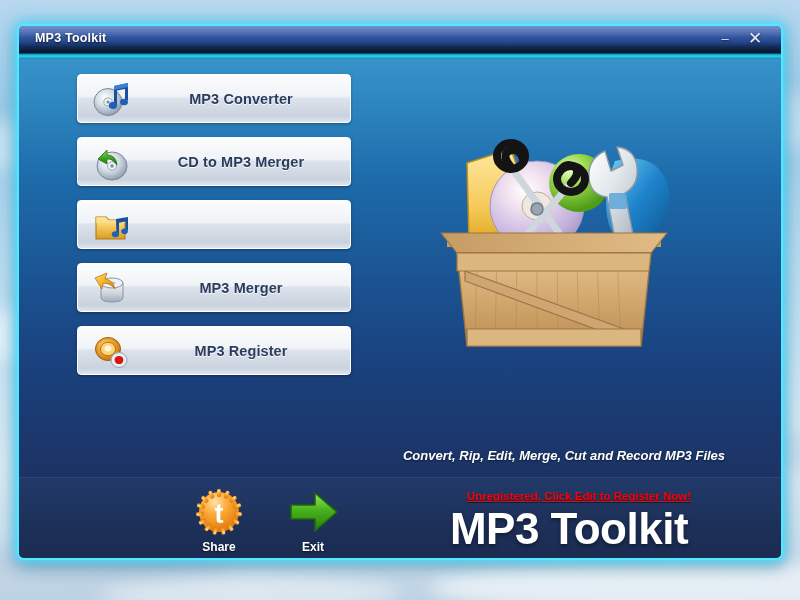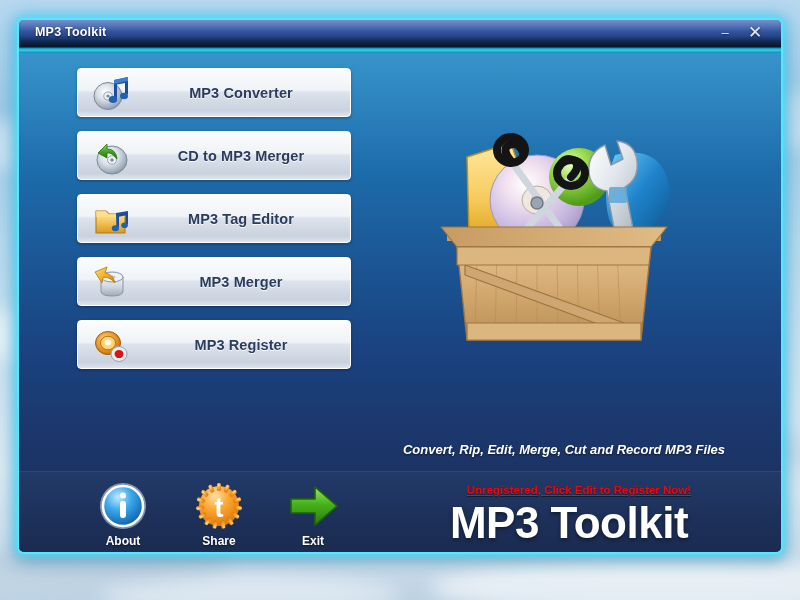--- a/index.html
+++ b/index.html
@@ -14,21 +14,21 @@
   #cl1 { left:-40px; top:300px; width:320px; height:70px; background:rgba(255,255,255,.55); }
   #cl2 { left:430px; top:560px; width:480px; height:55px; background:rgba(255,255,255,.6); }
   #cl3 { left:100px; top:575px; width:300px; height:40px; background:rgba(255,255,255,.45); }
   #cl4 { left:640px; top:90px;  width:220px; height:60px; background:rgba(255,255,255,.35); }
   #cl5 { left:-60px; top:120px; width:180px; height:50px; background:rgba(255,255,255,.4); }
   #cl6 { left:520px; top:430px; width:360px; height:45px; background:rgba(190,210,228,.55); }
   #cl7 { left:-30px; top:545px; width:260px; height:35px; background:rgba(175,196,216,.5); }
 
   
   #window {
-    position:absolute; left:17px; top:18px; width:766px; height:536px;
+    position:absolute; left:17px; top:24px; width:766px; height:536px;
     border:2px solid #55e7ff;
     border-radius:7px;
     box-shadow:0 0 7px 2px rgba(80,225,255,.85), 0 0 18px 5px rgba(60,190,235,.45),
                0 6px 16px rgba(20,50,80,.35);
     overflow:hidden;
     background:#1b4f86;
   }
   #titlebar {
     position:relative; height:27px;
     background:linear-gradient(180deg,#4f72ba 0%,#3a5ca8 30%,#27488f 58%,#10284f 80%,#071426 100%);
@@ -211,21 +211,20 @@
                 <stop offset="100%" stop-color="#d99a1f"></stop>
               </linearGradient>
             </defs>
             <path d="M4 11 L4 33 L33 33 L33 14 L17 14 L14 11 Z" fill="url(#fold1)" stroke="#b07b14" stroke-width="1.1" stroke-linejoin="round"></path>
             <path d="M4 11 L14 11 L17 14 L33 14 L33 17 L4 17 Z" fill="#ffe08a" opacity=".7"></path>
             <path d="M24 13 L36 11 L36 24 L33.4 24.6 L33.4 15.6 L27 16.8 L27 27 L24.4 27.6 Z" fill="#1b4f9c"></path>
             <ellipse cx="23.4" cy="28.2" rx="3.6" ry="3" fill="#2060b4"></ellipse>
             <ellipse cx="32.6" cy="25.2" rx="3.3" ry="2.8" fill="#2060b4"></ellipse>
           </svg>
         </span>
-        <span class="mlabel">MP3 Tag Editor</span>
       </div>
 
       <div class="mbtn">
         <span class="micon">
           <svg width="40" height="39" viewBox="0 0 40 39">
             <defs>
               <linearGradient id="dsk1" x1="0" y1="0" x2="0" y2="1">
                 <stop offset="0%" stop-color="#f4f7fa"></stop>
                   <stop offset="55%" stop-color="#ccd4de"></stop>
                 <stop offset="100%" stop-color="#9fabba"></stop>
@@ -351,38 +350,20 @@
         <path d="M38 132 L232 132 L230 150 L38 150 Z" fill="#dcb67f" stroke="#9d7540" stroke-width="1.2"></path>
         <path d="M48 208 L222 208 L222 225 L48 225 Z" fill="#dcb67f" stroke="#9d7540" stroke-width="1.2"></path>
       </svg>
     </div>
 
     <div id="tagline">Convert, Rip, Edit, Merge, Cut and Record MP3 Files</div>
   </div>
 
   <div id="footer">
 
-    <div class="ficon-wrap" id="f-about">
-      <div class="fglyph">
-        <svg width="50" height="50" viewBox="0 0 50 50">
-          <defs>
-            <radialGradient id="infoG" cx="38%" cy="28%" r="75%">
-              <stop offset="0%" stop-color="#bfe9ff"></stop>
-                <stop offset="45%" stop-color="#3aa7ea"></stop>
-              <stop offset="100%" stop-color="#0d5fae"></stop>
-            </radialGradient>
-          </defs>
-          <circle cx="25" cy="25" r="23" fill="#e9f6ff" opacity=".5"></circle>
-          <circle cx="25" cy="25" r="20" fill="url(#infoG)" stroke="#ffffff" stroke-width="2.5"></circle>
-          <circle cx="25" cy="14.5" r="3" fill="#ffffff"></circle>
-          <rect x="22" y="20" width="6" height="17" rx="2.4" fill="#ffffff"></rect>
-        </svg>
-      </div>
-      <div class="flabel">About</div>
-    </div>
 
     <div class="ficon-wrap" id="f-share">
       <div class="fglyph">
         <svg width="50" height="50" viewBox="0 0 50 50">
           <defs>
             <radialGradient id="shG" cx="40%" cy="25%" r="75%">
               <stop offset="0%" stop-color="#ffe0a8"></stop>
                 <stop offset="45%" stop-color="#fba733"></stop>
               <stop offset="100%" stop-color="#e07b0b"></stop>
             </radialGradient>

